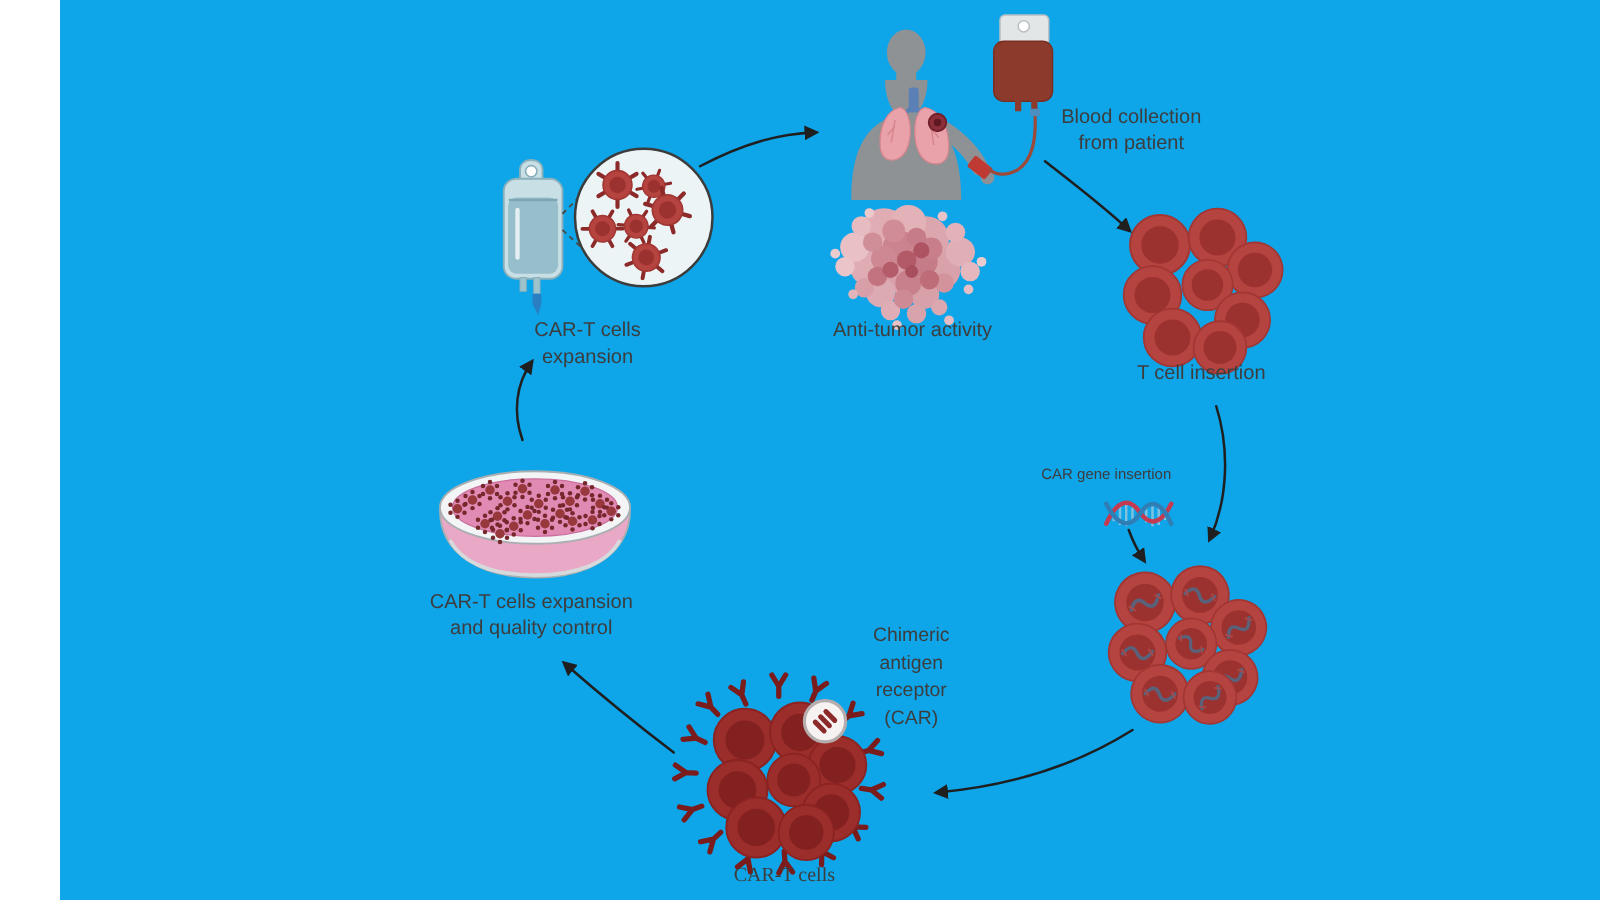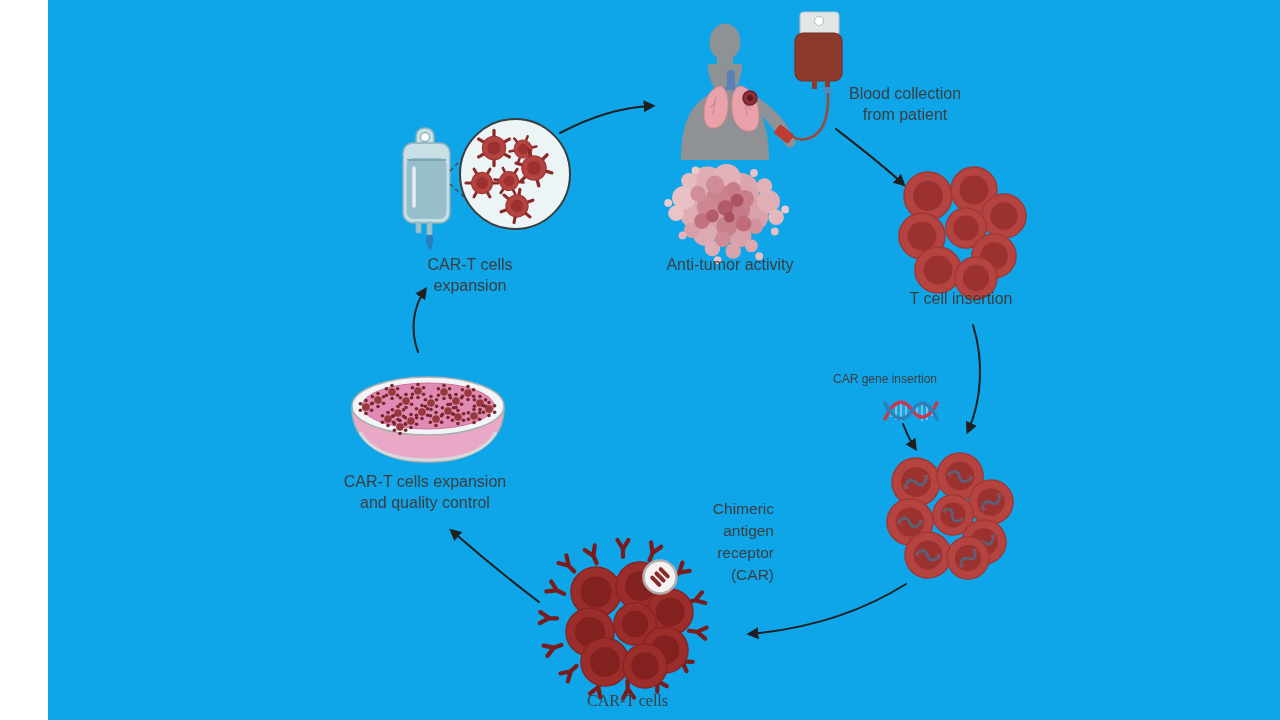--- a/index.html
+++ b/index.html
@@ -1,21 +1,21 @@
 <!DOCTYPE html>
 <html><head>
 <meta charset="utf-8">
 <style>
   html,body{margin:0;padding:0;background:#ffffff;}
   .stage{position:relative;width:1280px;height:720px;background:#0ea5e9;overflow:hidden;
          font-family:"Liberation Sans",sans-serif;margin-left:48px;}
   .art{position:absolute;left:0;top:0;}
   .lbl{position:absolute;font-size:16px;line-height:21px;color:#3d3d3d;
        white-space:pre-line;text-align:center;}
-  .lbl.left{text-align:right;font-size:15.5px;line-height:22px;}
+  .lbl.left{text-align:center;font-size:15.5px;line-height:22px;}
   .lbl.small{font-size:12px;}
 </style>
 </head>
 <body>
 
 <div class="stage">
 
 <svg class="art" width="1280" height="720" viewBox="0 0 1280 720">
   <defs>
     <marker id="ah" viewBox="0 0 10 10" refX="7" refY="5" markerWidth="6" markerHeight="6" orient="auto-start-reverse">

